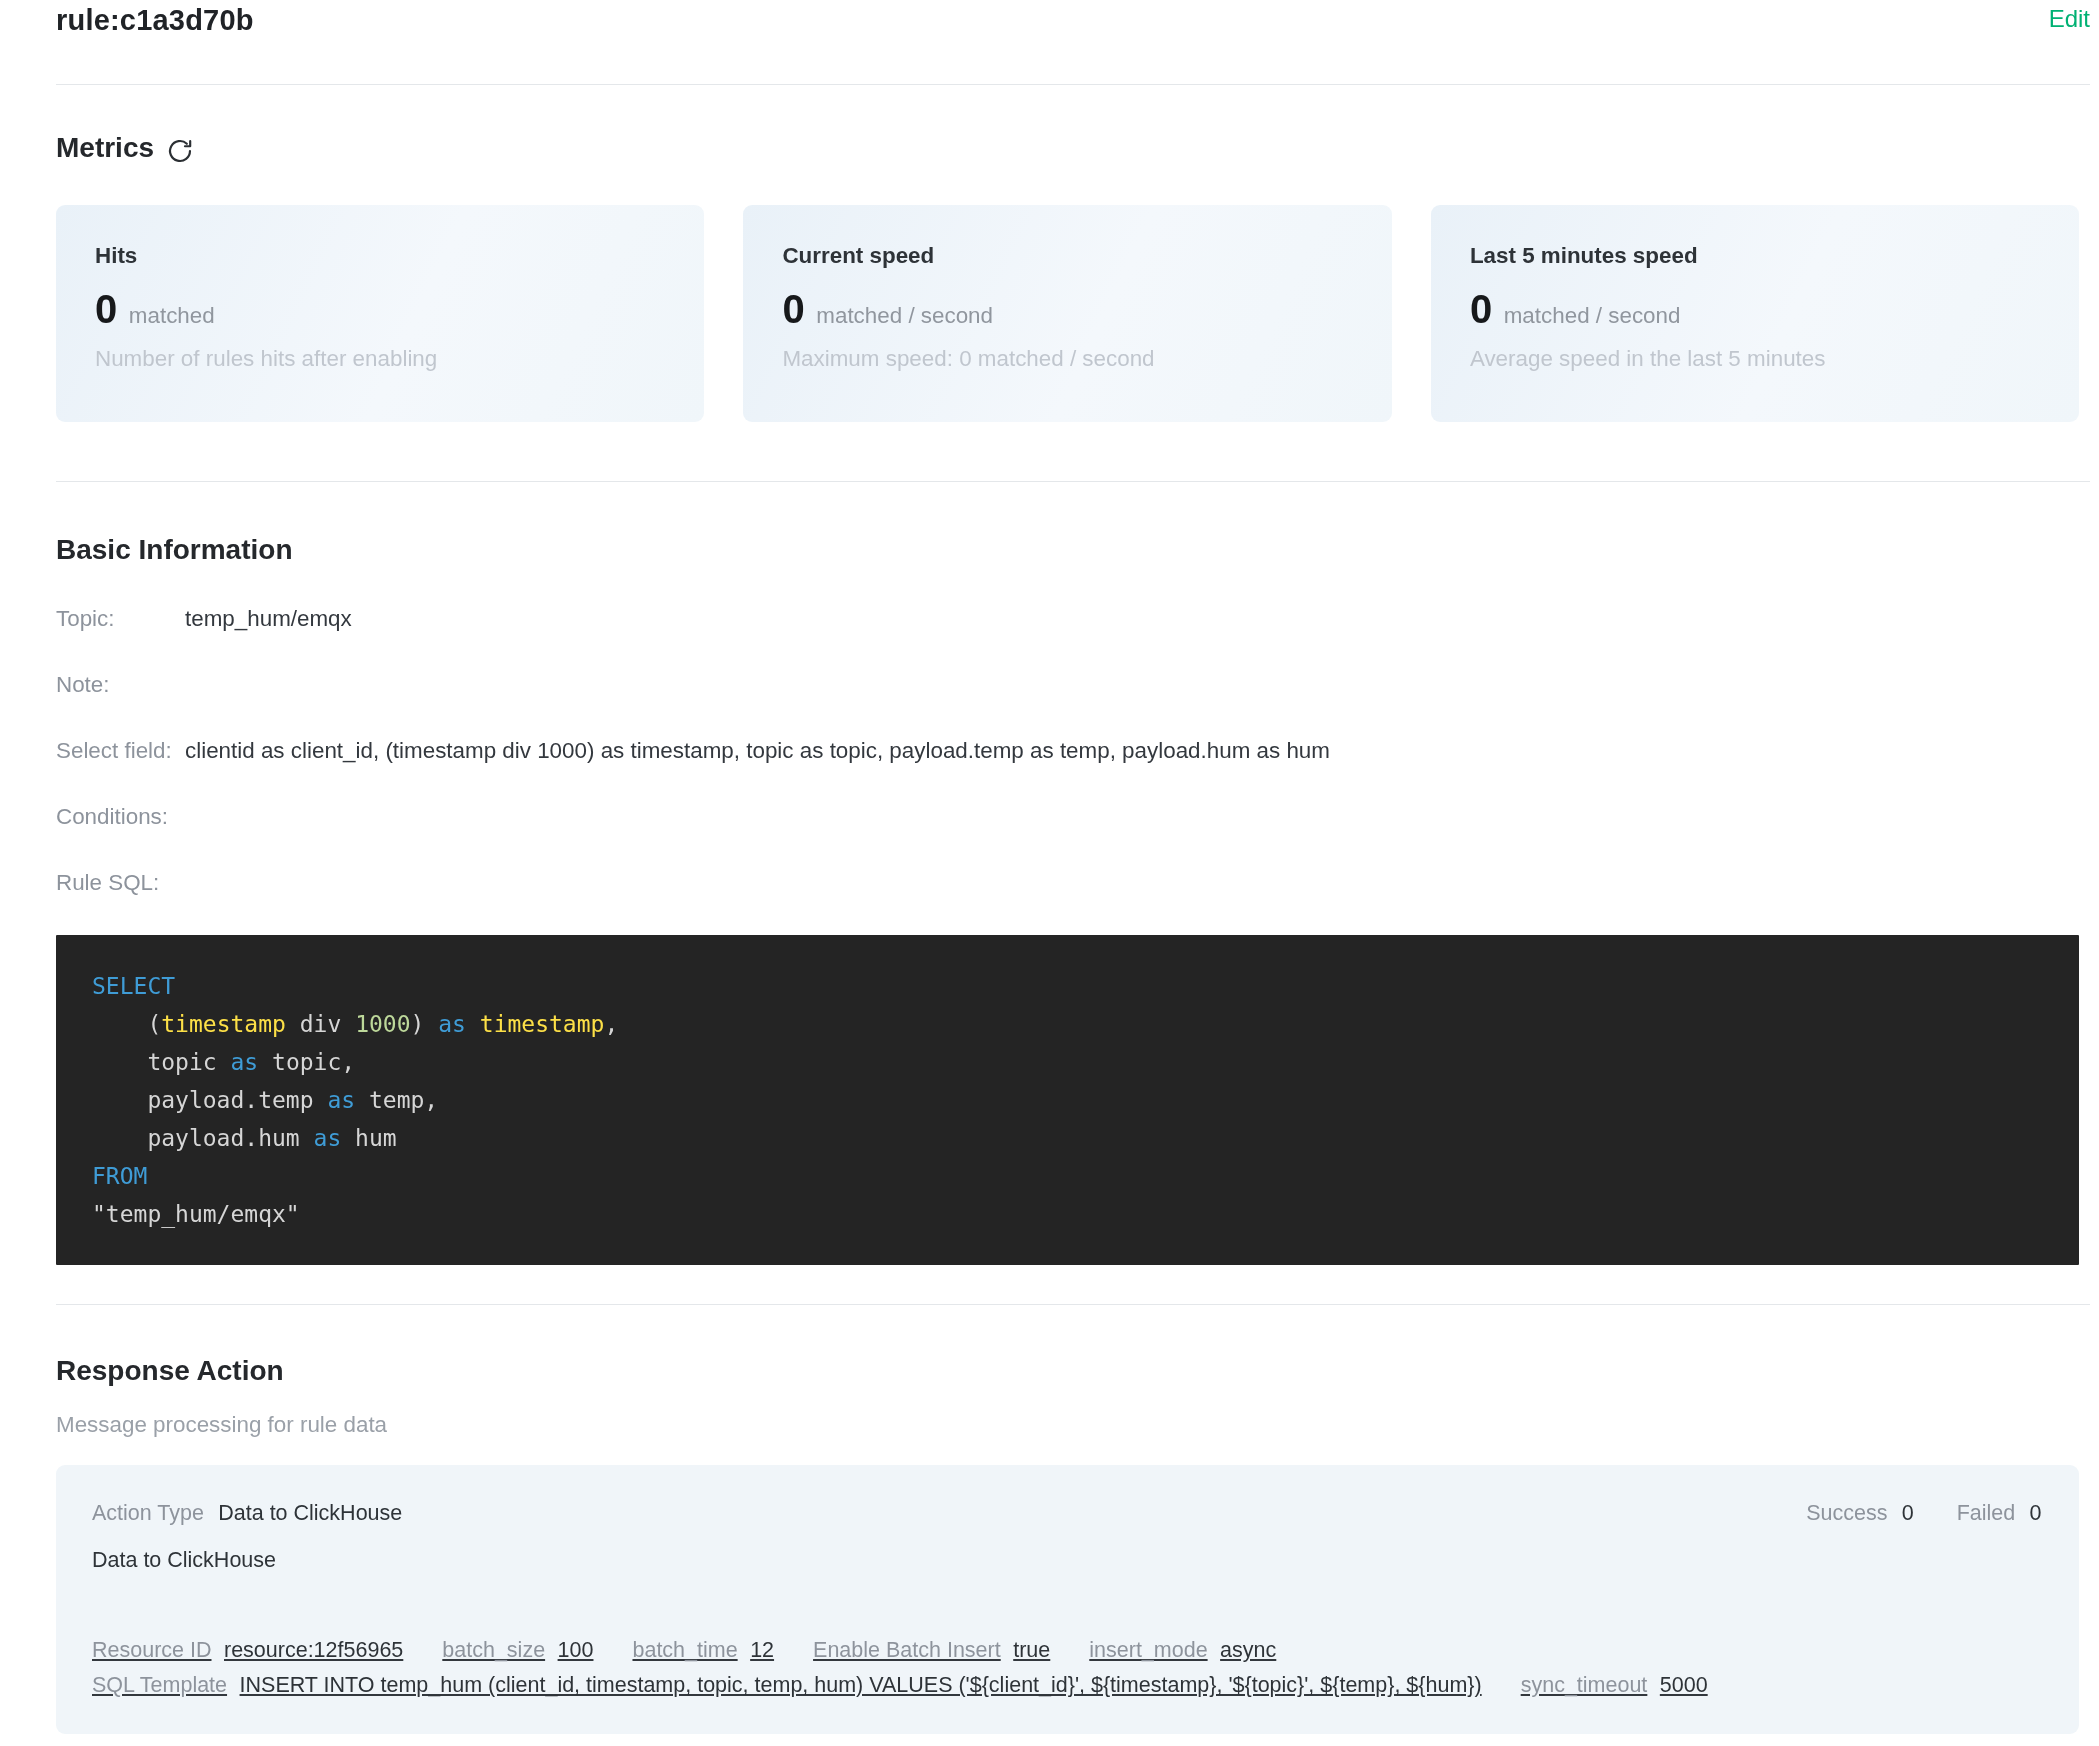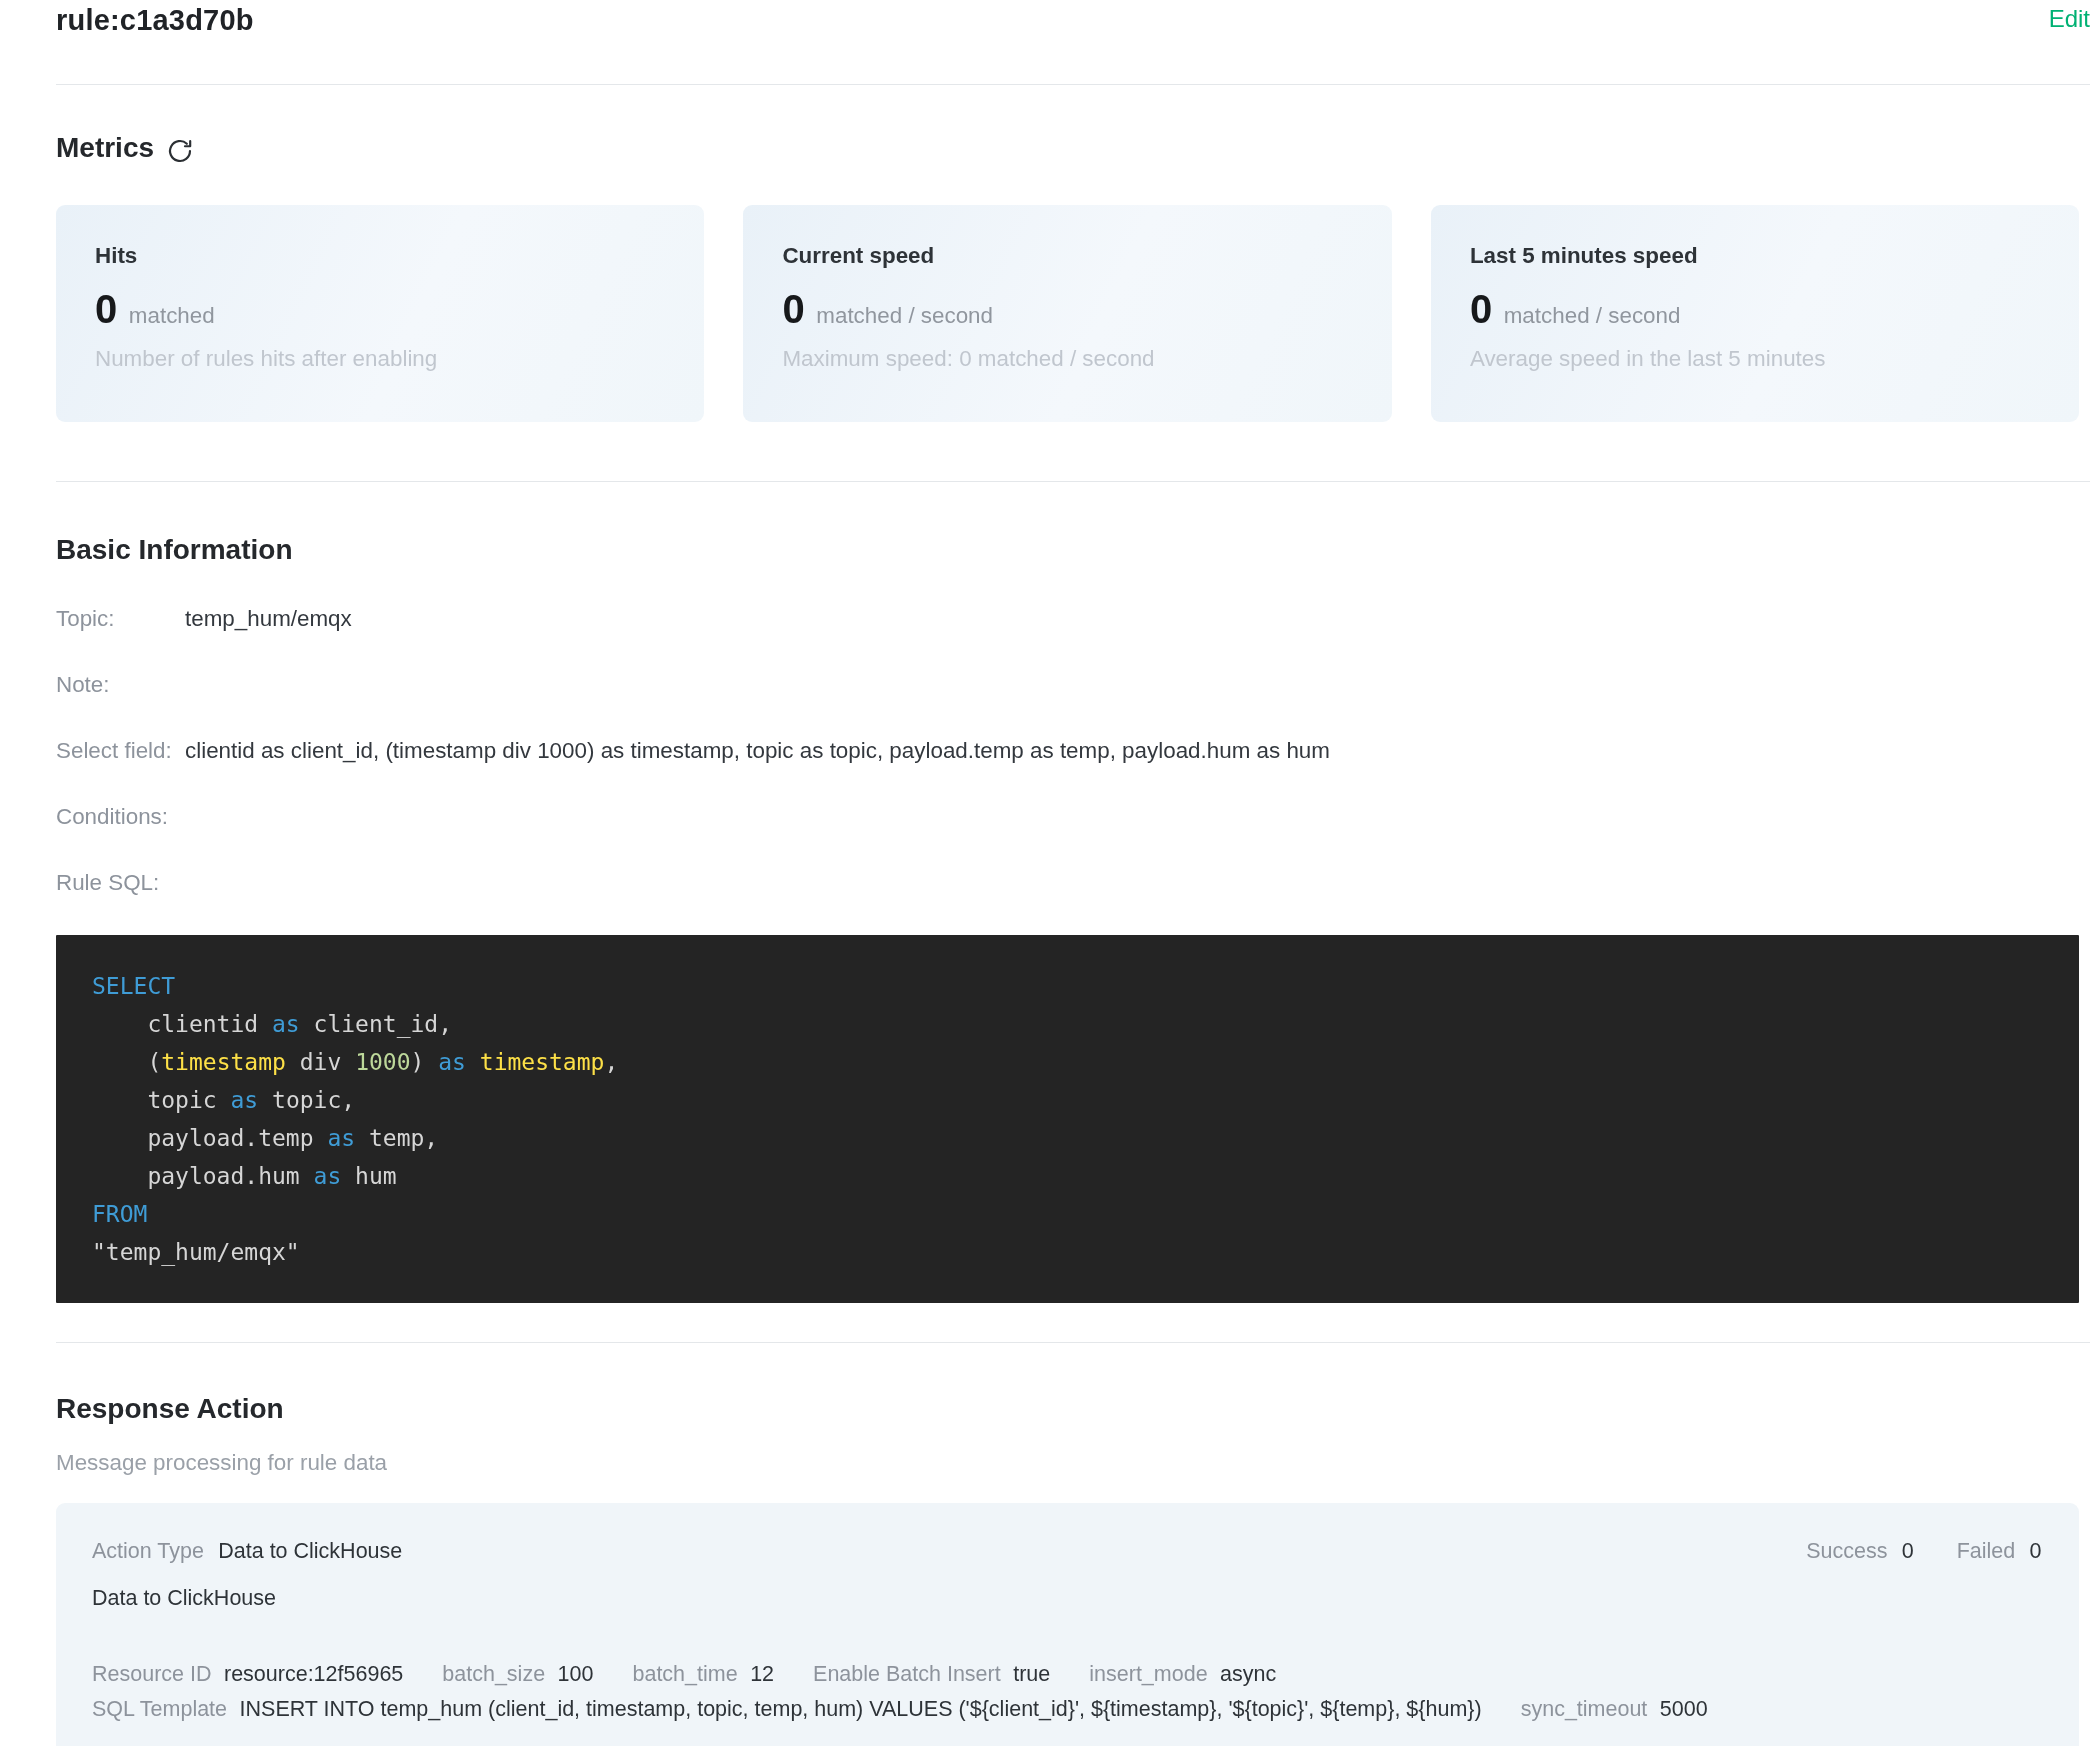--- a/index.html
+++ b/index.html
@@ -80,24 +80,25 @@
     padding: 36px 36px 27px 36px;
     height: 269px;
   }
   .action-row-top { display: flex; justify-content: space-between; align-items: center; }
   .pair { display: inline-flex; align-items: baseline; gap: 14.3px; white-space: nowrap; }
   .lbl { font-size: 21.5px; color: #8d939c; text-align: center; }
   .val { font-size: 21.5px; color: #2e3338; }
   .stats { display: inline-flex; gap: 43px; padding-right: 1.8px; }
   .action-name { margin-top: 21.5px; font-size: 21.5px; color: #2e3338; }
   .param-rows {
-    margin-top: 46px;
+    margin-top: 60px;
     display: flex; flex-wrap: wrap;
     column-gap: 39px; row-gap: 1.8px;
     line-height: 34px;
+    text-decoration: underline;
   }
   .param-rows .pair { gap: 12.5px; }
 </style>
 </head>
 <body>
 
 <div class="page">
 
   <div class="page-header">
     <h1 class="page-title">rule:c1a3d70b</h1>
@@ -168,21 +169,20 @@
         <div class="info-value"></div>
       </div>
       <div class="info-row">
         <div class="info-label">Rule SQL:</div>
         <div class="info-value"></div>
       </div>
     </div>
 
     <div class="sql-block" id="sql-block">
         <div class="code-line"><span class="t-kw">SELECT</span></div>
-        <div class="code-line"><span class="t-plain">    clientid </span><span class="t-kw">as</span><span class="t-plain"> client_id,</span></div>
         <div class="code-line"><span class="t-plain">    (</span><span class="t-type">timestamp</span><span class="t-plain"> div </span><span class="t-num">1000</span><span class="t-plain">) </span><span class="t-kw">as</span><span class="t-plain"> </span><span class="t-type">timestamp</span><span class="t-plain">,</span></div>
         <div class="code-line"><span class="t-plain">    topic </span><span class="t-kw">as</span><span class="t-plain"> topic,</span></div>
         <div class="code-line"><span class="t-plain">    payload.temp </span><span class="t-kw">as</span><span class="t-plain"> temp,</span></div>
         <div class="code-line"><span class="t-plain">    payload.hum </span><span class="t-kw">as</span><span class="t-plain"> hum</span></div>
         <div class="code-line"><span class="t-kw">FROM</span></div>
         <div class="code-line"><span class="t-plain">"temp_hum/emqx"</span></div>
       </div>
   </div>
 
   <hr class="divider">

